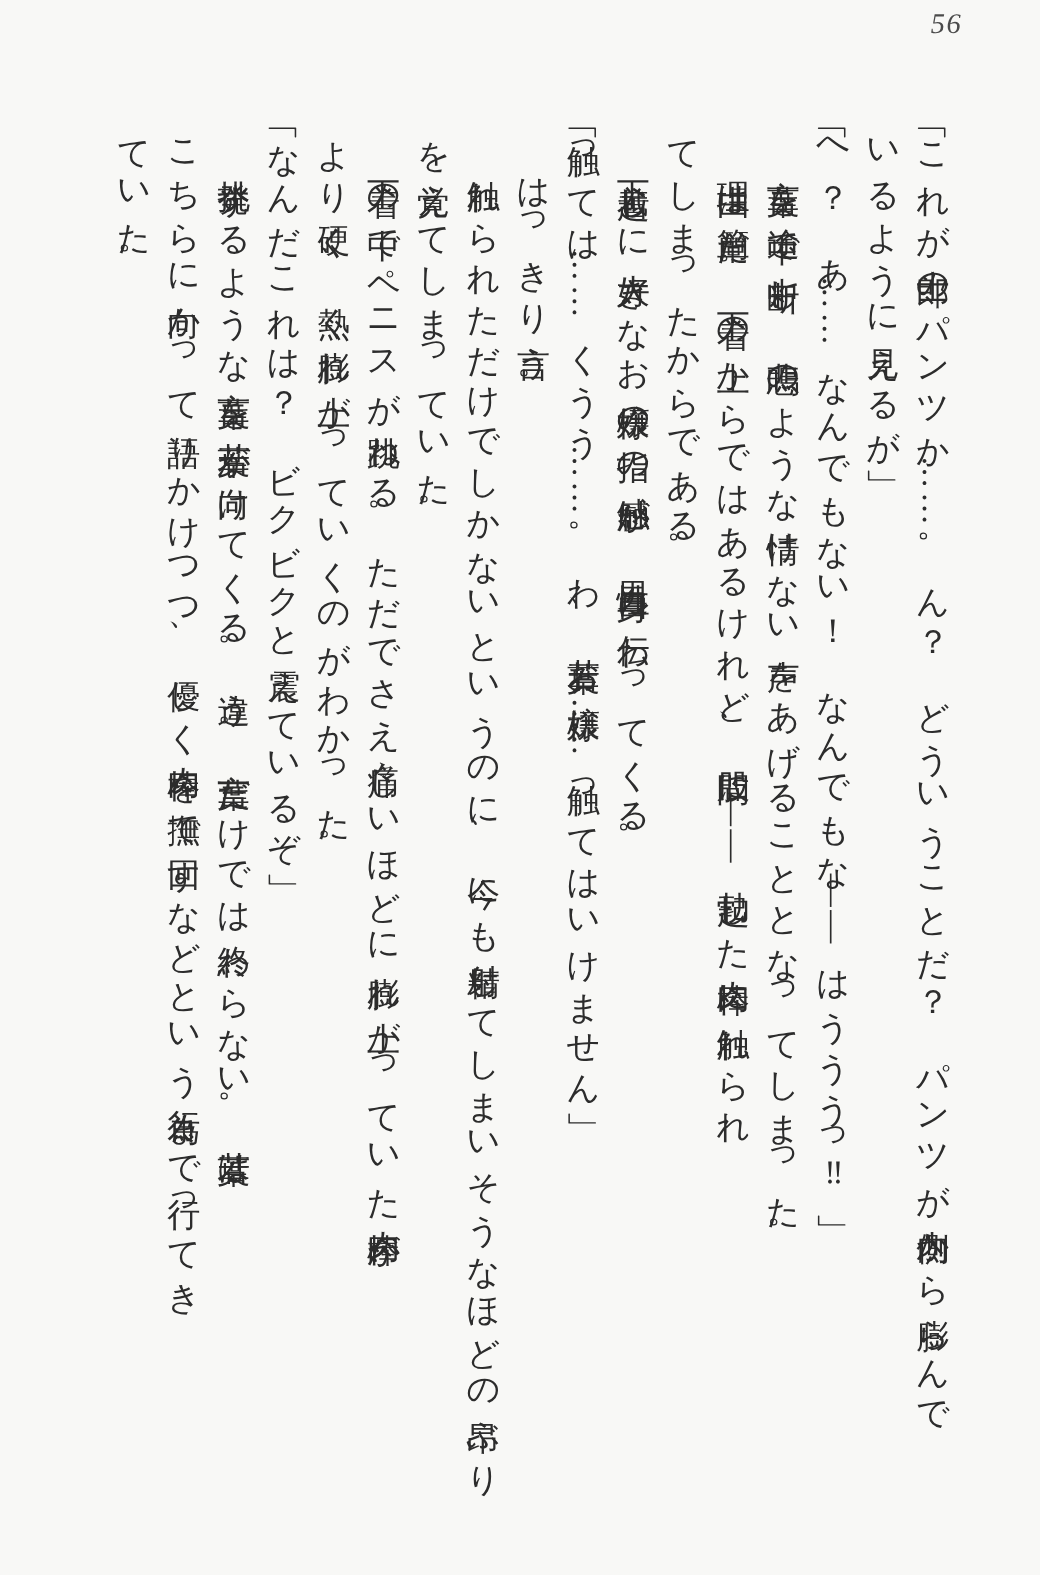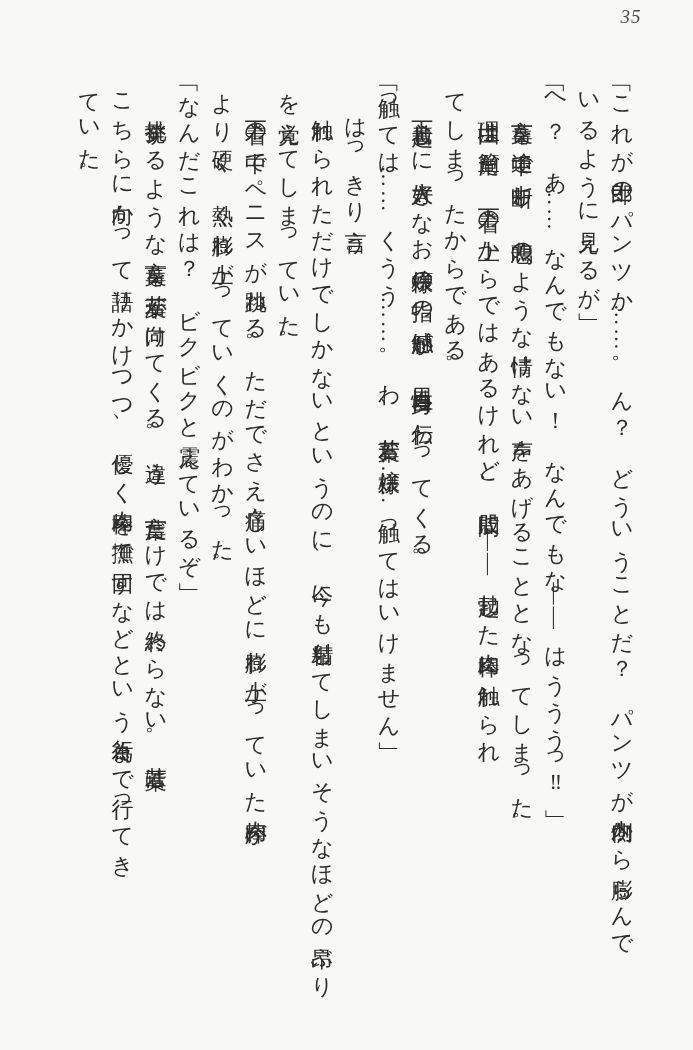--- a/index.html
+++ b/index.html
@@ -42,21 +42,21 @@
     white-space: nowrap;
   }
   .line.indent {
     text-indent: 24.6px;
   }
 </style>
 </head>
 <body>
 
 <div class="page" style="background: rgb(248, 248, 246);">
-  <div class="page-number" style="color: rgb(75, 75, 75);">35</div>
+  <div class="page-number" style="color: rgb(75, 75, 75);">56</div>
   <div class="text-block" style="color: rgb(44, 44, 44);">
       <div class="line">「これが士郎のパンツか……。ん？　どういうことだ？　パンツが内側から膨らんで</div>
       <div class="line">いるように見えるが」</div>
       <div class="line">「へ？　あ……なんでもない！　なんでもな――はうううっ‼」</div>
       <div class="line indent">言葉を途中で中断し、悲鳴のような情けない声をあげることとなってしまった。</div>
       <div class="line indent">理由は簡単だ。下着の上からではあるけれど、股間に――勃起した肉棒に触れられ</div>
       <div class="line">てしまったからである。</div>
       <div class="line indent">下着越しに大好きなお嬢様の指の感触が、男性自身に伝わってくる。</div>
       <div class="line">「触っては……くうう……。わ、若葉お嬢様……触ってはいけません」</div>
       <div class="line indent">はっきり言う。</div>

